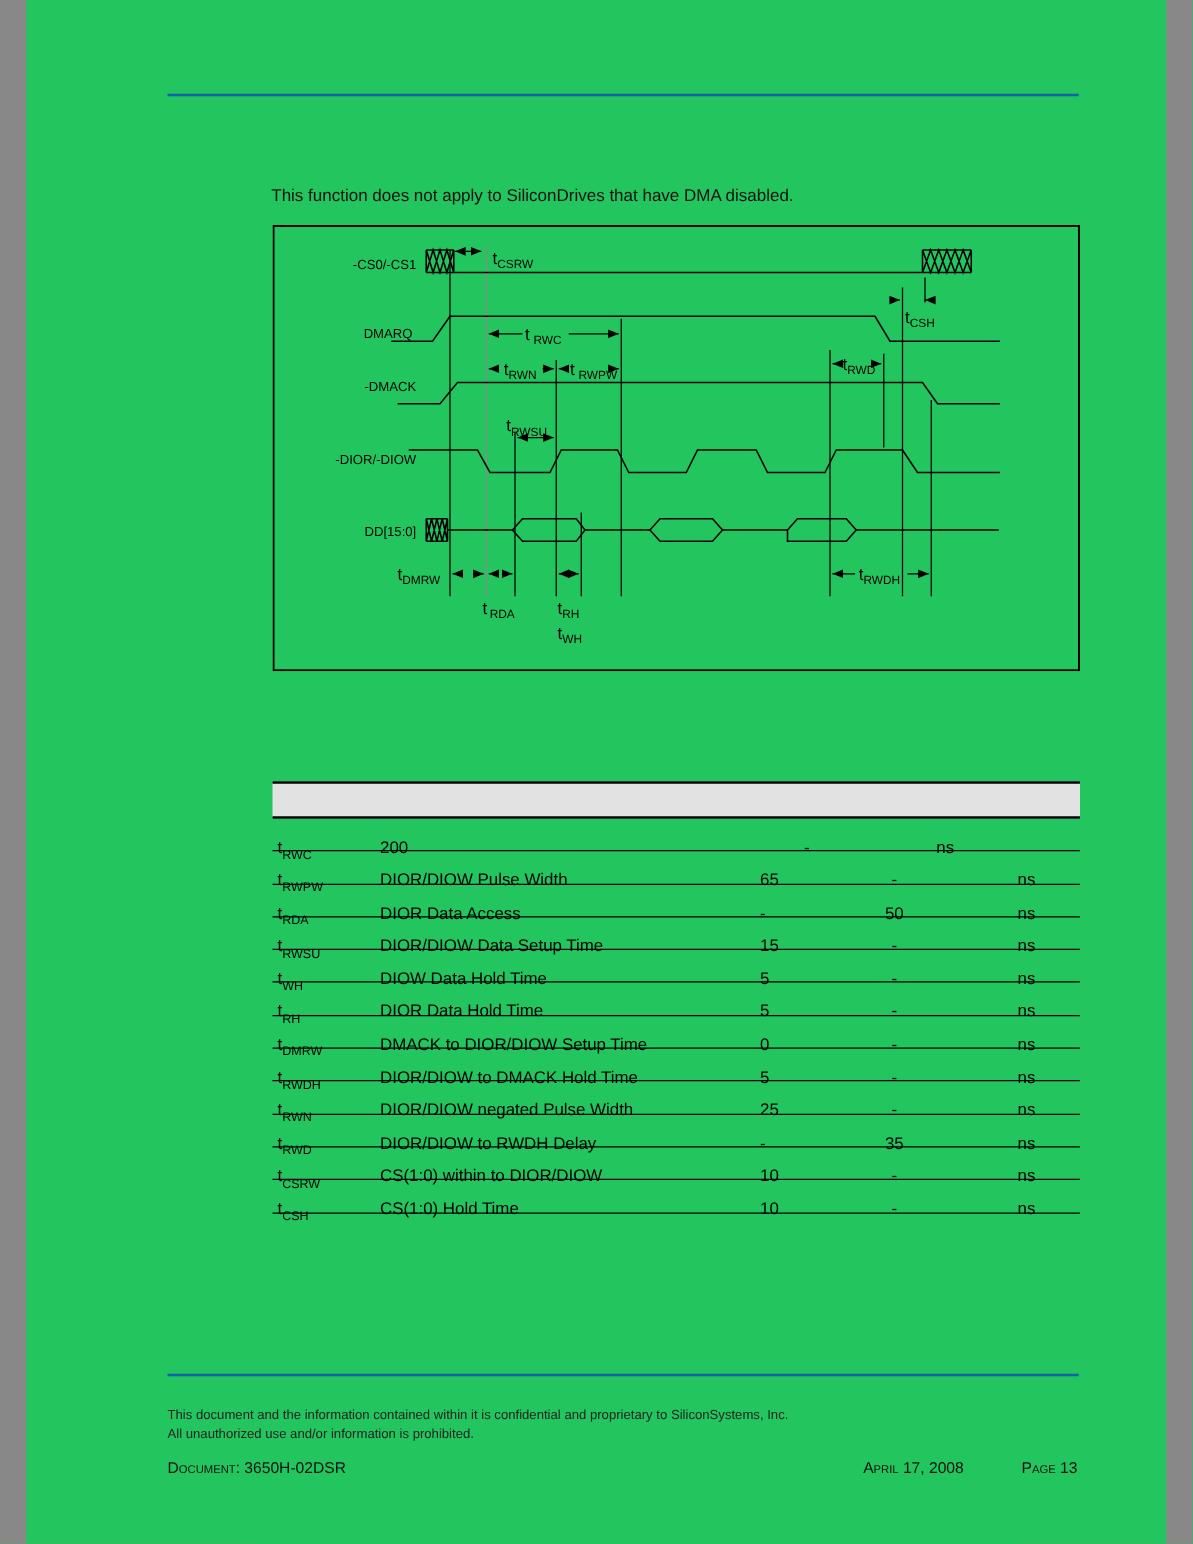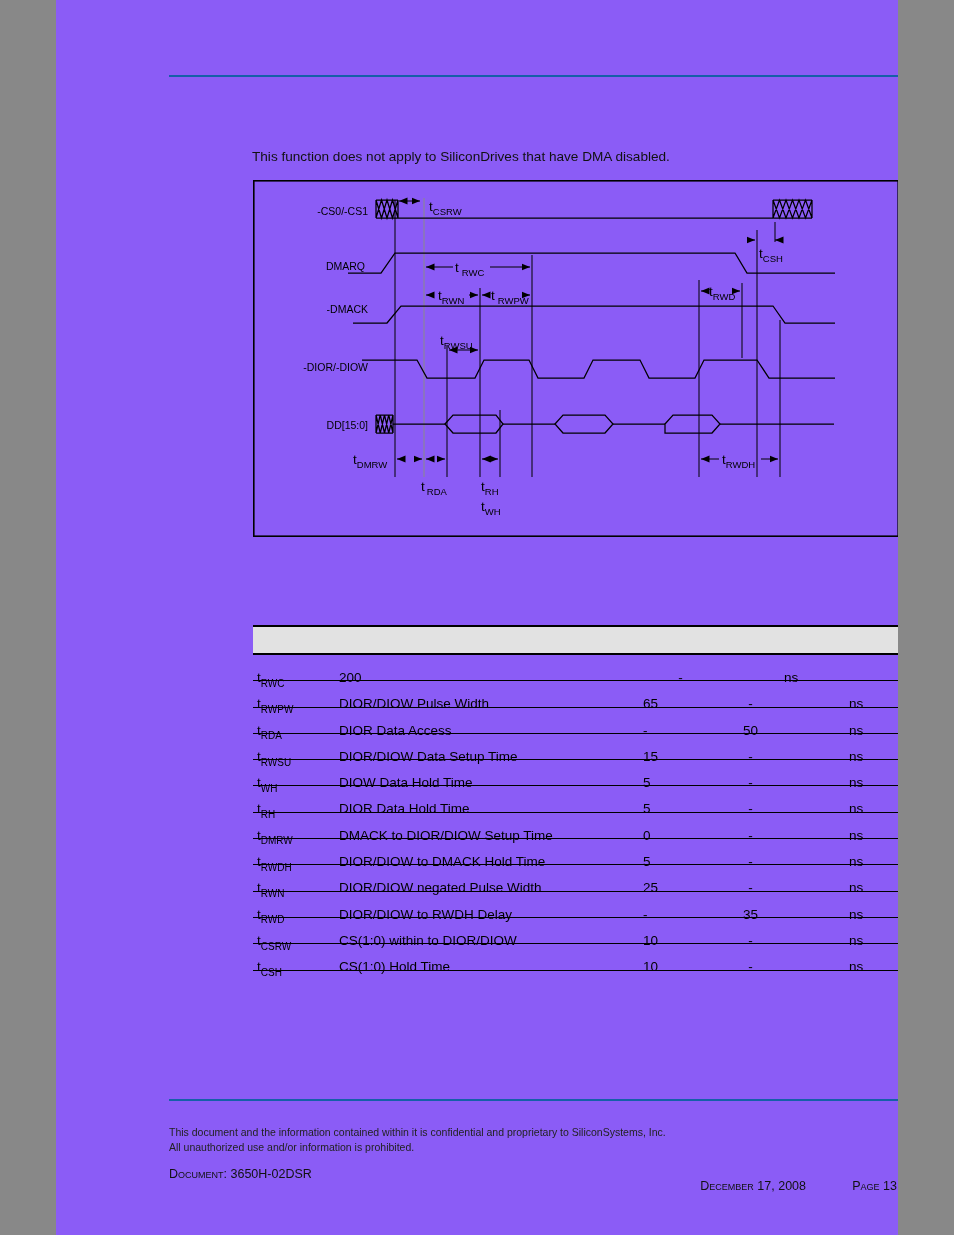--- a/index.html
+++ b/index.html
@@ -1,17 +1,17 @@
 <!DOCTYPE html>
 <html><head>
 <meta charset="utf-8">
 <style>
   * { margin:0; padding:0; box-sizing:border-box; }
   body { background:#888; font-family:"Liberation Sans", sans-serif; }
-  .page { position:relative; width:842px; height:1235px; background:#8b5cf6; margin:0 auto; overflow:hidden; color:#000; }
+  .page { position:relative; width:912px; height:1235px; background:#22c55e; margin:0 auto; overflow:hidden; color:#000; }
 
   .top-rule { position:absolute; left:113px; top:75px; width:729px; height:2px; background:#1560a8; }
 
   .intro { position:absolute; left:196px; top:149px; font-size:13.6px; color:#111; }
 
   .diagram-wrap { position:absolute; left:197px; top:180px; }
   svg .wave { fill:none; stroke:#000; stroke-width:1.25; }
   svg .box  { fill:none; stroke:#000; stroke-width:1.6; }
   svg .ref  { fill:none; stroke:#000; stroke-width:1; }
   svg .refg { fill:none; stroke:#8a8a8a; stroke-width:1; }
@@ -28,21 +28,21 @@
   .c-sym { padding-left:4px; }
   .c-sym sub { font-size:10px; position:relative; top:1px; }
   .c-max { text-align:center; }
   .c-unit { padding-left:66px; }
 
   .foot-rule { position:absolute; left:113px; top:1099px; width:729px; height:2px; background:#1560a8; }
   .conf { position:absolute; left:113px; width:729px; text-align:left; font-size:10.5px; color:#222; }
   .conf1 { top:1126px; }
   .conf2 { top:1141px; }
   .foot-row { position:absolute; left:0; top:1167px; width:954px; font-size:12.5px; color:#111; }
-  .sc { font-variant:small-caps;margin-top:12px; }
+  .sc { font-variant:small-caps; }
   .doc-id { position:absolute; left:113px; top:0; }
   .date-id { position:absolute; right:204px; top:0; }
   .page-id { position:absolute; right:113px; top:0; }
 </style>
 </head>
 <body>
 
 <div class="page">
 
   <div class="top-rule"></div>
@@ -225,17 +225,17 @@
       <div class="c-unit">ns</div>
     </div>
   </div>
   </div>
 
   <div class="foot-rule"></div>
   <div class="conf conf1">This document and the information contained within it is confidential and proprietary to SiliconSystems, Inc.</div>
   <div class="conf conf2">All unauthorized use and/or information is prohibited.</div>
   <div class="foot-row">
     <div class="doc-id"><span class="sc">Document:</span> <span>3650H-02DSR</span></div>
-    <div class="date-id sc">December 17, 2008</div>
+    <div class="date-id sc">April 17, 2008</div>
     <div class="page-id sc">Page 13</div>
   </div>
 
 </div>
 
 </body></html>

